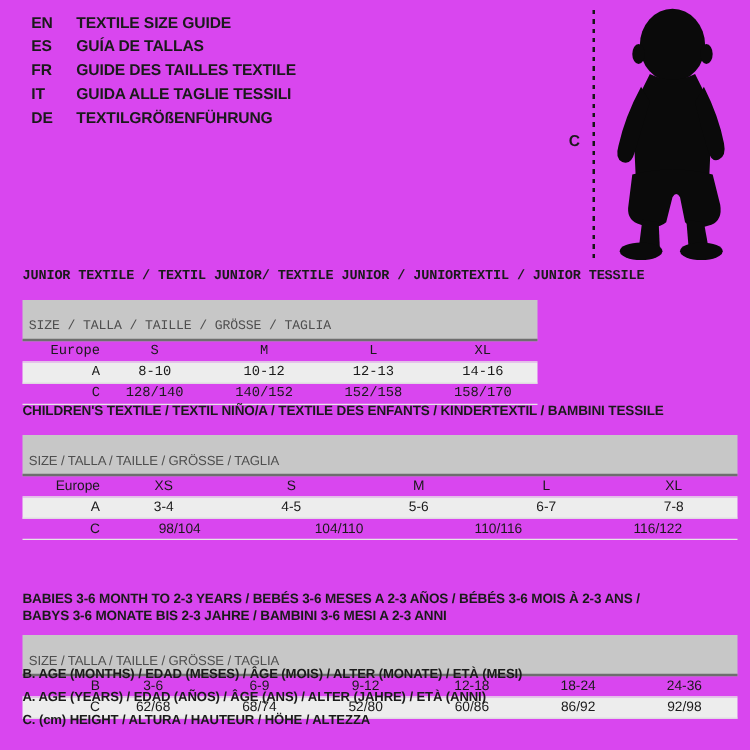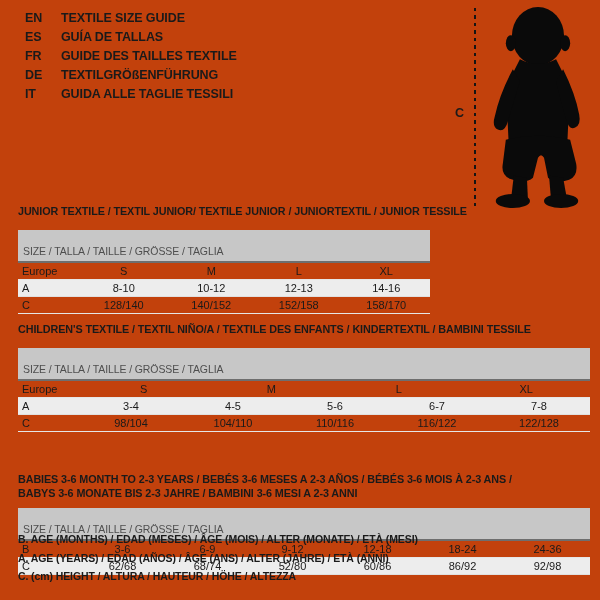--- a/index.html
+++ b/index.html
@@ -1,45 +1,45 @@
 <!DOCTYPE html>
 <html><head>
 <meta charset="utf-8">
 <style>
   html,body{margin:0;padding:0;background:#fff;}
-  .page{position:relative;width:600px;height:600px;background:#c2410c;overflow:hidden;
+  .page{position:relative;width:600px;height:600px;background:#d946ef;overflow:hidden;
         font-family:"Liberation Sans",sans-serif;color:#1a1a1a;}
 
   
   .lang-block{position:absolute;left:25px;top:9px;}
   .lang-row{display:flex;line-height:19px;font-size:12.5px;font-weight:bold;letter-spacing:-0.1px;}
   .lang-code{width:36px;}
 
   
   .dash-line{position:absolute;left:474px;top:8px;width:2px;height:201px;
              background:repeating-linear-gradient(to bottom,#151515 0 3.5px,transparent 3.5px 7.5px);}
   .c-label{position:absolute;left:455px;top:106px;font-size:12.5px;font-weight:bold;}
   .baby-svg{position:absolute;left:484px;top:5px;}
 
   
   .section{position:absolute;left:18px;}
-  .sec0{top:204px;width:412px;}
+  .sec0{top:214px;width:412px;font-family:Liberation Mono, monospace;}
   .sec1{top:322px;width:572px;}
   .sec2{top:424px;width:572px;margin-top:48px;}
   .sec-title{font-size:10.8px;font-weight:bold;line-height:14px;white-space:nowrap;letter-spacing:-0.1px;}
   .size-bar{background:#c7c7c7;color:#4e4e4e;font-size:10.5px;height:15px;line-height:15px;
             padding-left:5px;border-bottom:2px solid #6e6e6e;box-sizing:border-box;
             letter-spacing:-0.1px;}
   .sec0 .size-bar,.sec1 .size-bar{margin-top:12px;}
   .sec2 .size-bar{margin-top:8px;}
   .size-bar{padding-top:14px;height:33px;}
   .tbl{width:100%;}
   .row{display:flex;font-size:11px;height:16px;line-height:16px;border-bottom:1px solid #e6e6e6;}
   .row.shaded{background:#ededed;border-bottom:1px solid #e0e0e0;}
-  .lbl{width:62px;padding-left:4px;box-sizing:border-box;}
+  .lbl{width:62px;padding-left:4px;box-sizing:border-box;text-align:right;}
   .val{flex:1;text-align:center;}
 
   
   .notes{position:absolute;left:18px;top:530px;font-size:10.5px;font-weight:bold;
          line-height:18.5px;letter-spacing:-0.1px;}
 </style>
 </head>
 <body>
 
 <div class="page">
@@ -51,26 +51,26 @@
       </div>
       <div class="lang-row">
         <div class="lang-code">ES</div>
         <div class="lang-title">GUÍA DE TALLAS</div>
       </div>
       <div class="lang-row">
         <div class="lang-code">FR</div>
         <div class="lang-title">GUIDE DES TAILLES TEXTILE</div>
       </div>
       <div class="lang-row">
+        <div class="lang-code">IT</div>
+        <div class="lang-title">GUIDA ALLE TAGLIE TESSILI</div>
+      </div>
+      <div class="lang-row">
         <div class="lang-code">DE</div>
         <div class="lang-title">TEXTILGRÖßENFÜHRUNG</div>
-      </div>
-      <div class="lang-row">
-        <div class="lang-code">IT</div>
-        <div class="lang-title">GUIDA ALLE TAGLIE TESSILI</div>
       </div>
     </div>
 
   <div class="dash-line"></div>
   <div class="c-label">C</div>
   <svg class="baby-svg" width="114" height="206" viewBox="0 0 112 205">
     <g fill="#0a0a0a">
       <ellipse cx="53" cy="31" rx="26" ry="29"></ellipse>
       <ellipse cx="26" cy="38" rx="5" ry="8"></ellipse>
       <ellipse cx="80" cy="38" rx="5" ry="8"></ellipse>
@@ -112,40 +112,40 @@
         </div>
       </div>
   </section>
 
   <section class="section sec1">
     <div class="sec-title">CHILDREN'S TEXTILE / TEXTIL NIÑO/A / TEXTILE DES ENFANTS / KINDERTEXTIL / BAMBINI TESSILE</div>
     <div class="size-bar">SIZE / TALLA / TAILLE / GRÖSSE / TAGLIA</div>
     <div class="tbl">
         <div class="row head-row">
           <div class="lbl">Europe</div>
+          <div class="val">XS</div>
           <div class="val">S</div>
           <div class="val">M</div>
           <div class="val">L</div>
           <div class="val">XL</div>
         </div>
         <div class="row shaded">
           <div class="lbl">A</div>
           <div class="val">3-4</div>
           <div class="val">4-5</div>
           <div class="val">5-6</div>
           <div class="val">6-7</div>
           <div class="val">7-8</div>
         </div>
         <div class="row">
           <div class="lbl">C</div>
           <div class="val">98/104</div>
           <div class="val">104/110</div>
           <div class="val">110/116</div>
           <div class="val">116/122</div>
-          <div class="val">122/128</div>
         </div>
       </div>
   </section>
 
   <section class="section sec2">
     <div class="sec-title">BABIES 3-6 MONTH TO 2-3 YEARS / BEBÉS 3-6 MESES A 2-3 AÑOS / BÉBÉS 3-6 MOIS À 2-3 ANS /</div>
     <div class="sec-title">BABYS 3-6 MONATE BIS 2-3 JAHRE / BAMBINI 3-6 MESI A 2-3 ANNI</div>
     <div class="size-bar">SIZE / TALLA / TAILLE / GRÖSSE / TAGLIA</div>
     <div class="tbl">
         <div class="row">

